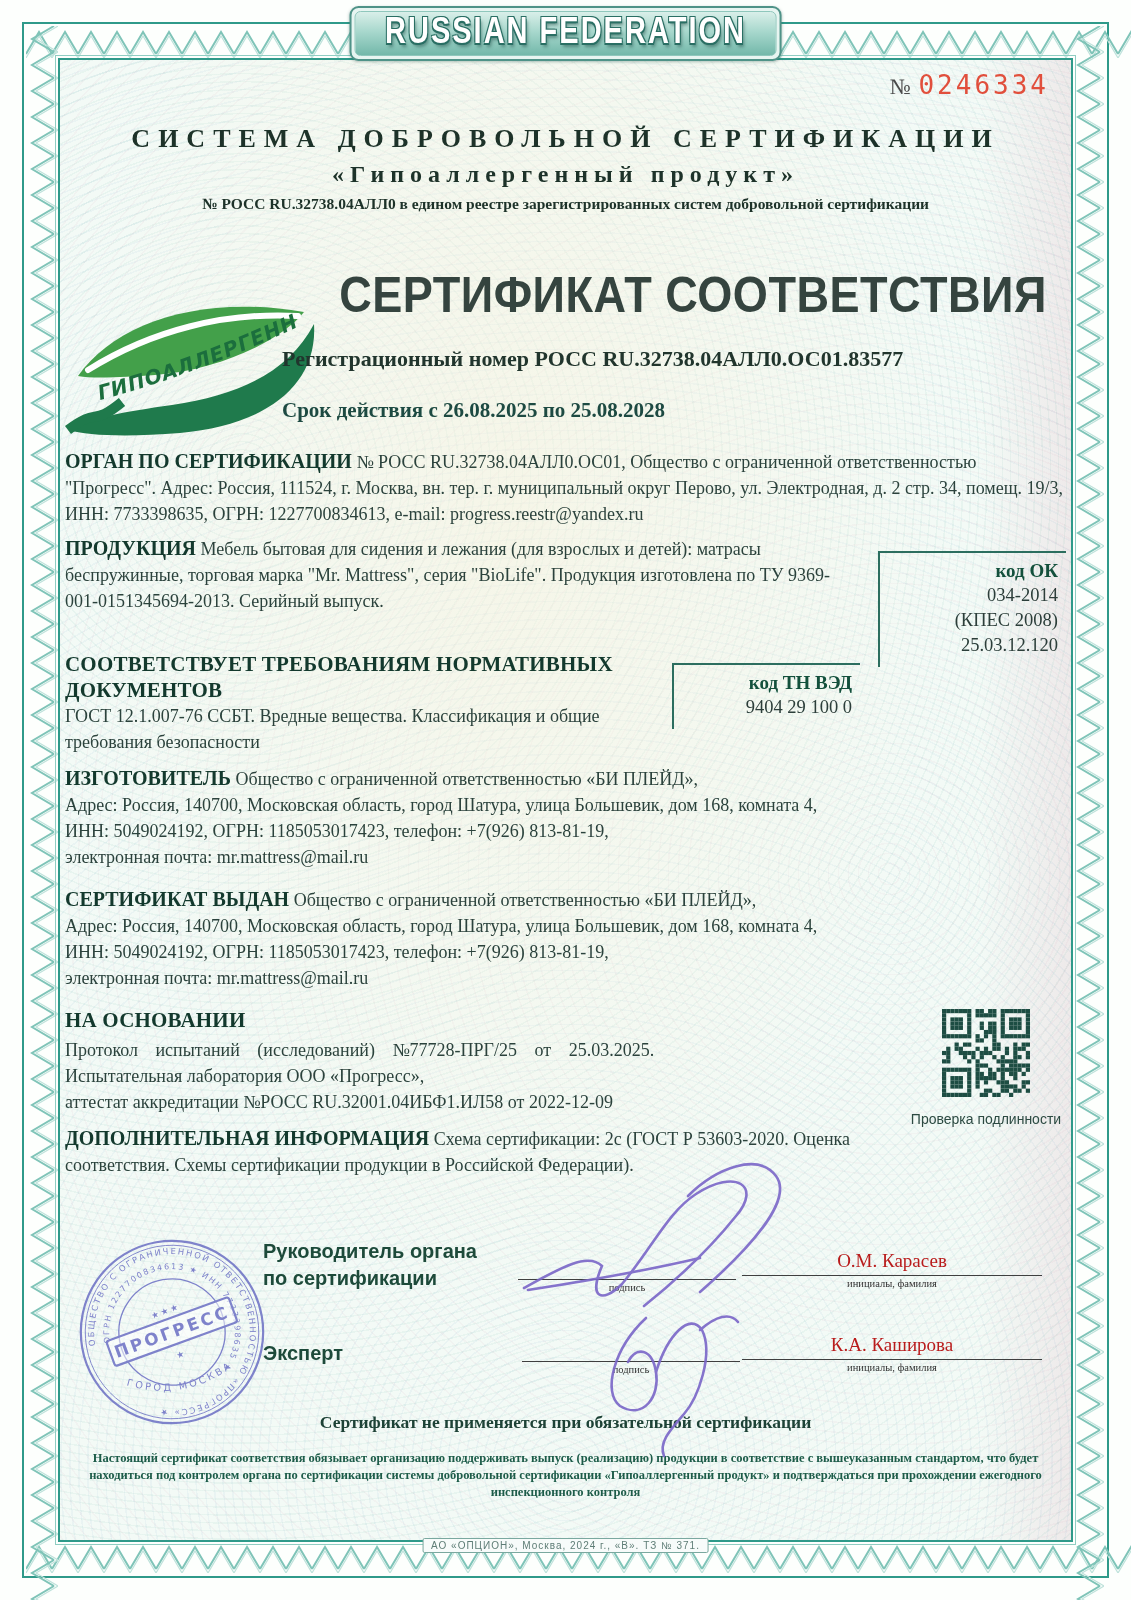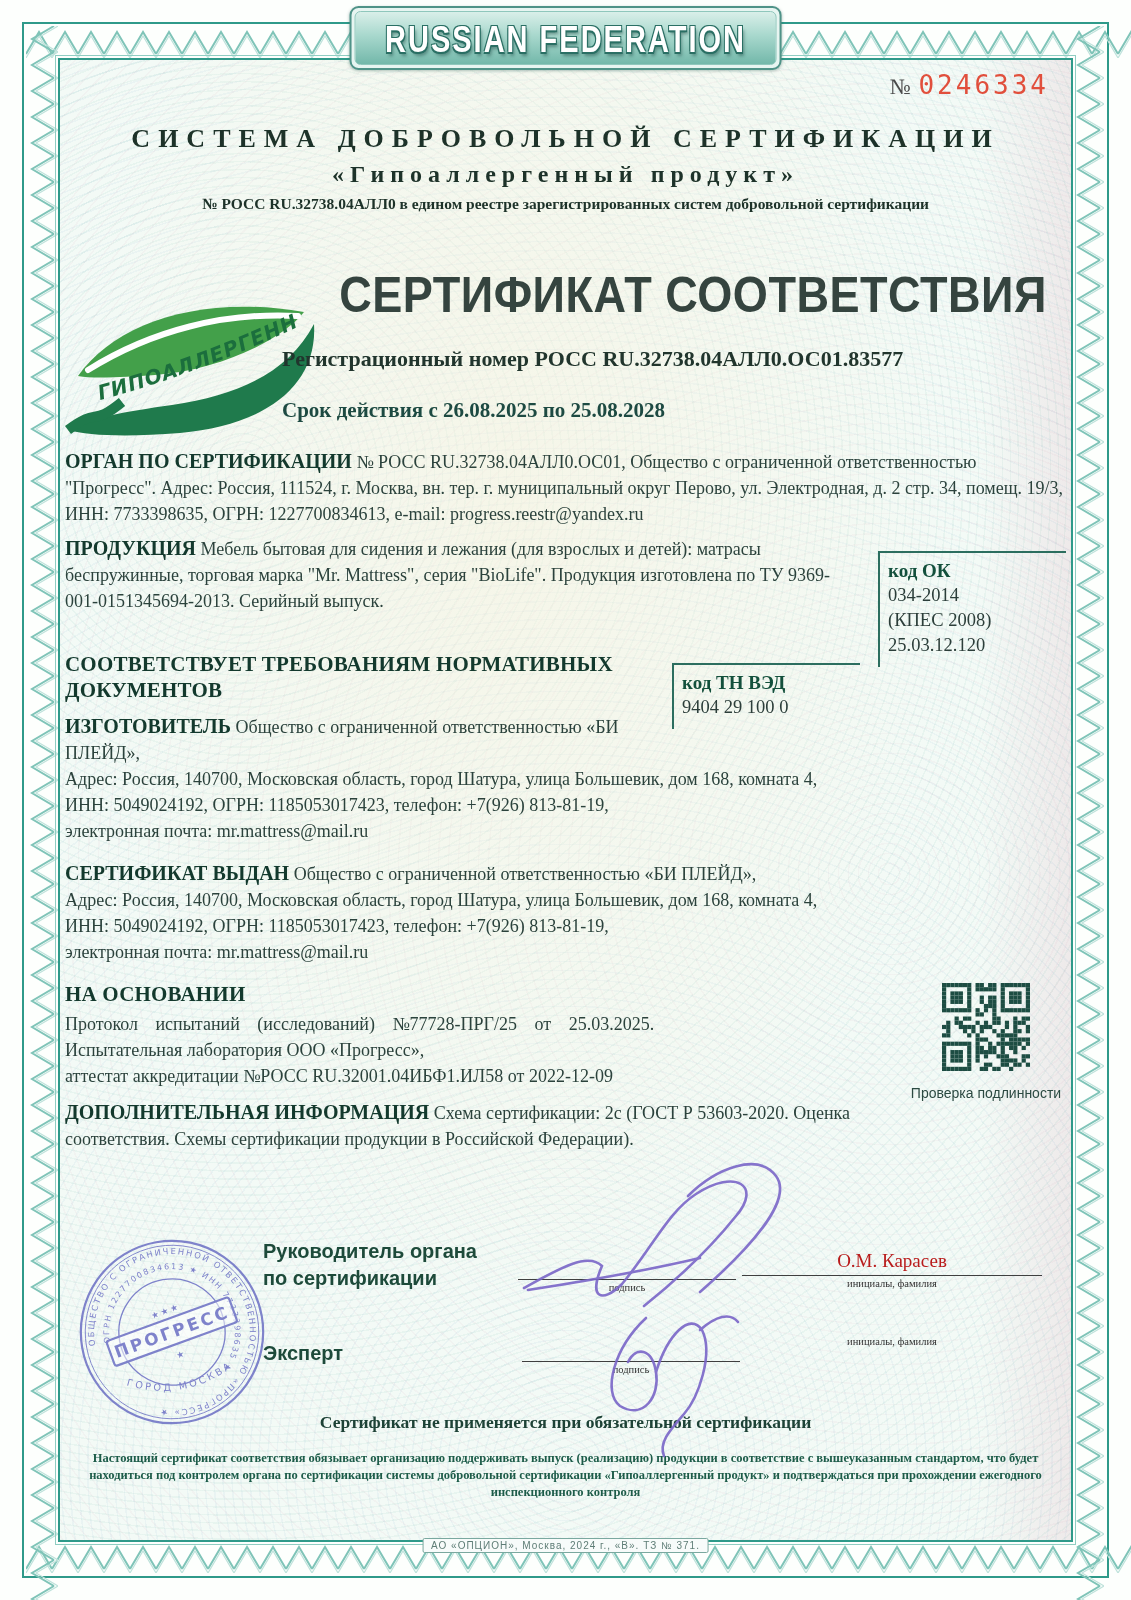--- a/index.html
+++ b/index.html
@@ -27,21 +27,21 @@
       repeating-radial-gradient(circle at 50% 95%, rgba(80,140,190,0.06) 0 1.5px, transparent 1.5px 9px),
       linear-gradient(90deg, transparent 91%, rgba(226,196,206,0.30));
   }
   
   .banner {
     position:absolute; top:6px; left:50%; transform:translateX(-50%);
     border:2px solid #4f9388; border-radius:9px; background:#e7f5f1; padding:3px; z-index:5;
     box-shadow:0 1px 3px rgba(40,90,80,.35);
   }
   .banner-inner {
-    border:1px solid #8fc7bc; border-radius:6px; padding:12px 30px 7px;
+    border:1px solid #8fc7bc; border-radius:6px; padding:3px 30px 7px;
     background:linear-gradient(180deg,#d9efe9 0%, #a8d8cd 45%, #73b8aa 100%);
   }
   .banner-text {
     display:inline-block; font-family:"Liberation Sans", sans-serif; font-weight:700;
     font-size:29px; letter-spacing:2px; color:#fff; transform:scale(1,1.25); transform-origin:center;
     text-shadow:-1px -1px 0 #2a6f64, 1px -1px 0 #2a6f64, -1px 1px 0 #2a6f64, 1px 1px 0 #2a6f64, 2px 3px 3px rgba(20,60,55,.45);
     white-space:nowrap;
   }
   
   .serial { position:absolute; top:70px; right:82px; z-index:4; white-space:nowrap; }
@@ -67,21 +67,21 @@
   .p-organ { margin:16px 0 8px; }
   .p-product { margin:0 0 10px; min-height:106px; }
   .p-compliance { margin:0 0 10px; }
   .w560 { display:block; max-width:585px; }
   .p-manufacturer { margin:0 0 16px; }
   .p-issued { margin:0 0 16px; }
   .p-basis { margin:0 0 10px; }
   .basis-l1 { word-spacing:13px; }
   .p-additional { margin:0; }
   .code-box {
-    float:right; width:188px; text-align:left; padding:5px 8px 9px;
+    float:right; width:188px; text-align:right; padding:5px 8px 9px;
     border-top:2px solid #2c6e5f; border-left:2px solid #2c6e5f;
     margin:16px 0 10px 18px; line-height:25px;
   }
   .code-box.second { margin-top:12px; }
   .code-box .cb-label { font-weight:700; color:#13503c; font-size:19px; }
   .code-box .cb-val { color:#2c3e3a; font-size:18.5px; }
   .qr-float { float:right; width:160px; text-align:center; margin:2px 0 6px 20px; }
   .qr-caption { font-family:"Liberation Sans", sans-serif; font-size:14px; line-height:18px; color:#2c4a42; margin-top:6px;text-align:center; }
   
   .sig-role { position:absolute; font-family:"Liberation Sans", sans-serif; font-weight:700; font-size:20px; line-height:27px; color:#1d4a3a; z-index:4; }
@@ -188,20 +188,21 @@
       <b>ПРОДУКЦИЯ</b>
       <span>Мебель бытовая для сидения и лежания (для взрослых и детей): матрасы беспружинные, торговая марка "Mr. Mattress", серия "BioLife". Продукция изготовлена по ТУ 9369-001-0151345694-2013. Серийный выпуск.</span>
     </p>
 
     <div class="p-compliance">
       <span class="code-box second">
         <span class="cb-label" style="display:block">код ТН ВЭД</span>
         <span class="cb-val" style="display:block">9404 29 100 0</span>
       </span>
       <span class="h-block">СООТВЕТСТВУЕТ ТРЕБОВАНИЯМ НОРМАТИВНЫХ ДОКУМЕНТОВ</span>
+      <span class="w560">ГОСТ 12.1.007-76 ССБТ. Вредные вещества. Классификация и общие требования безопасности</span>
     </div>
 
     <p class="p-manufacturer">
       <b>ИЗГОТОВИТЕЛЬ</b>
       <span>Общество с ограниченной ответственностью «БИ ПЛЕЙД»,</span><br>
       <span>Адрес: Россия, 140700, Московская область, город Шатура, улица Большевик, дом 168, комната 4,</span><br>
       <span>ИНН: 5049024192, ОГРН: 1185053017423, телефон: +7(926) 813-81-19,</span><br>
       <span>электронная почта: mr.mattress@mail.ru</span>
     </p>
 
@@ -499,20 +500,21 @@
     <div class="nm">О.М. Карасев</div>
     <div class="cap">инициалы, фамилия</div>
   </div>
 
   <div class="sig-role role2">Эксперт</div>
   <div class="sig-line sl2">
     <div class="gap"></div>
     <div class="cap">подпись</div>
   </div>
   <div class="name-block nb2">
+    <div class="nm">К.А. Каширова</div>
     <div class="cap">инициалы, фамилия</div>
   </div>
 
   <svg class="ink" width="1131" height="1600" viewBox="0 0 1131 1600">
     <g fill="none" stroke="#7a66c8" stroke-width="2.6" stroke-linecap="round" opacity="0.9">
       <path d="M524 1288 C560 1268 588 1252 602 1266 C588 1298 602 1304 622 1284 C652 1248 668 1212 696 1194 C736 1168 762 1186 736 1216 C704 1256 664 1290 644 1306"></path>
       <path d="M688 1196 C716 1168 758 1152 776 1176 C794 1200 748 1250 700 1292"></path>
       <path d="M528 1290 C580 1282 640 1272 700 1258"></path>
       <path d="M646 1318 C614 1348 602 1392 620 1406 C644 1420 660 1396 656 1372 C652 1348 636 1346 628 1362"></path>
       <path d="M656 1372 C668 1334 690 1312 702 1330 C714 1354 698 1398 684 1414 C672 1428 658 1442 664 1456"></path>

